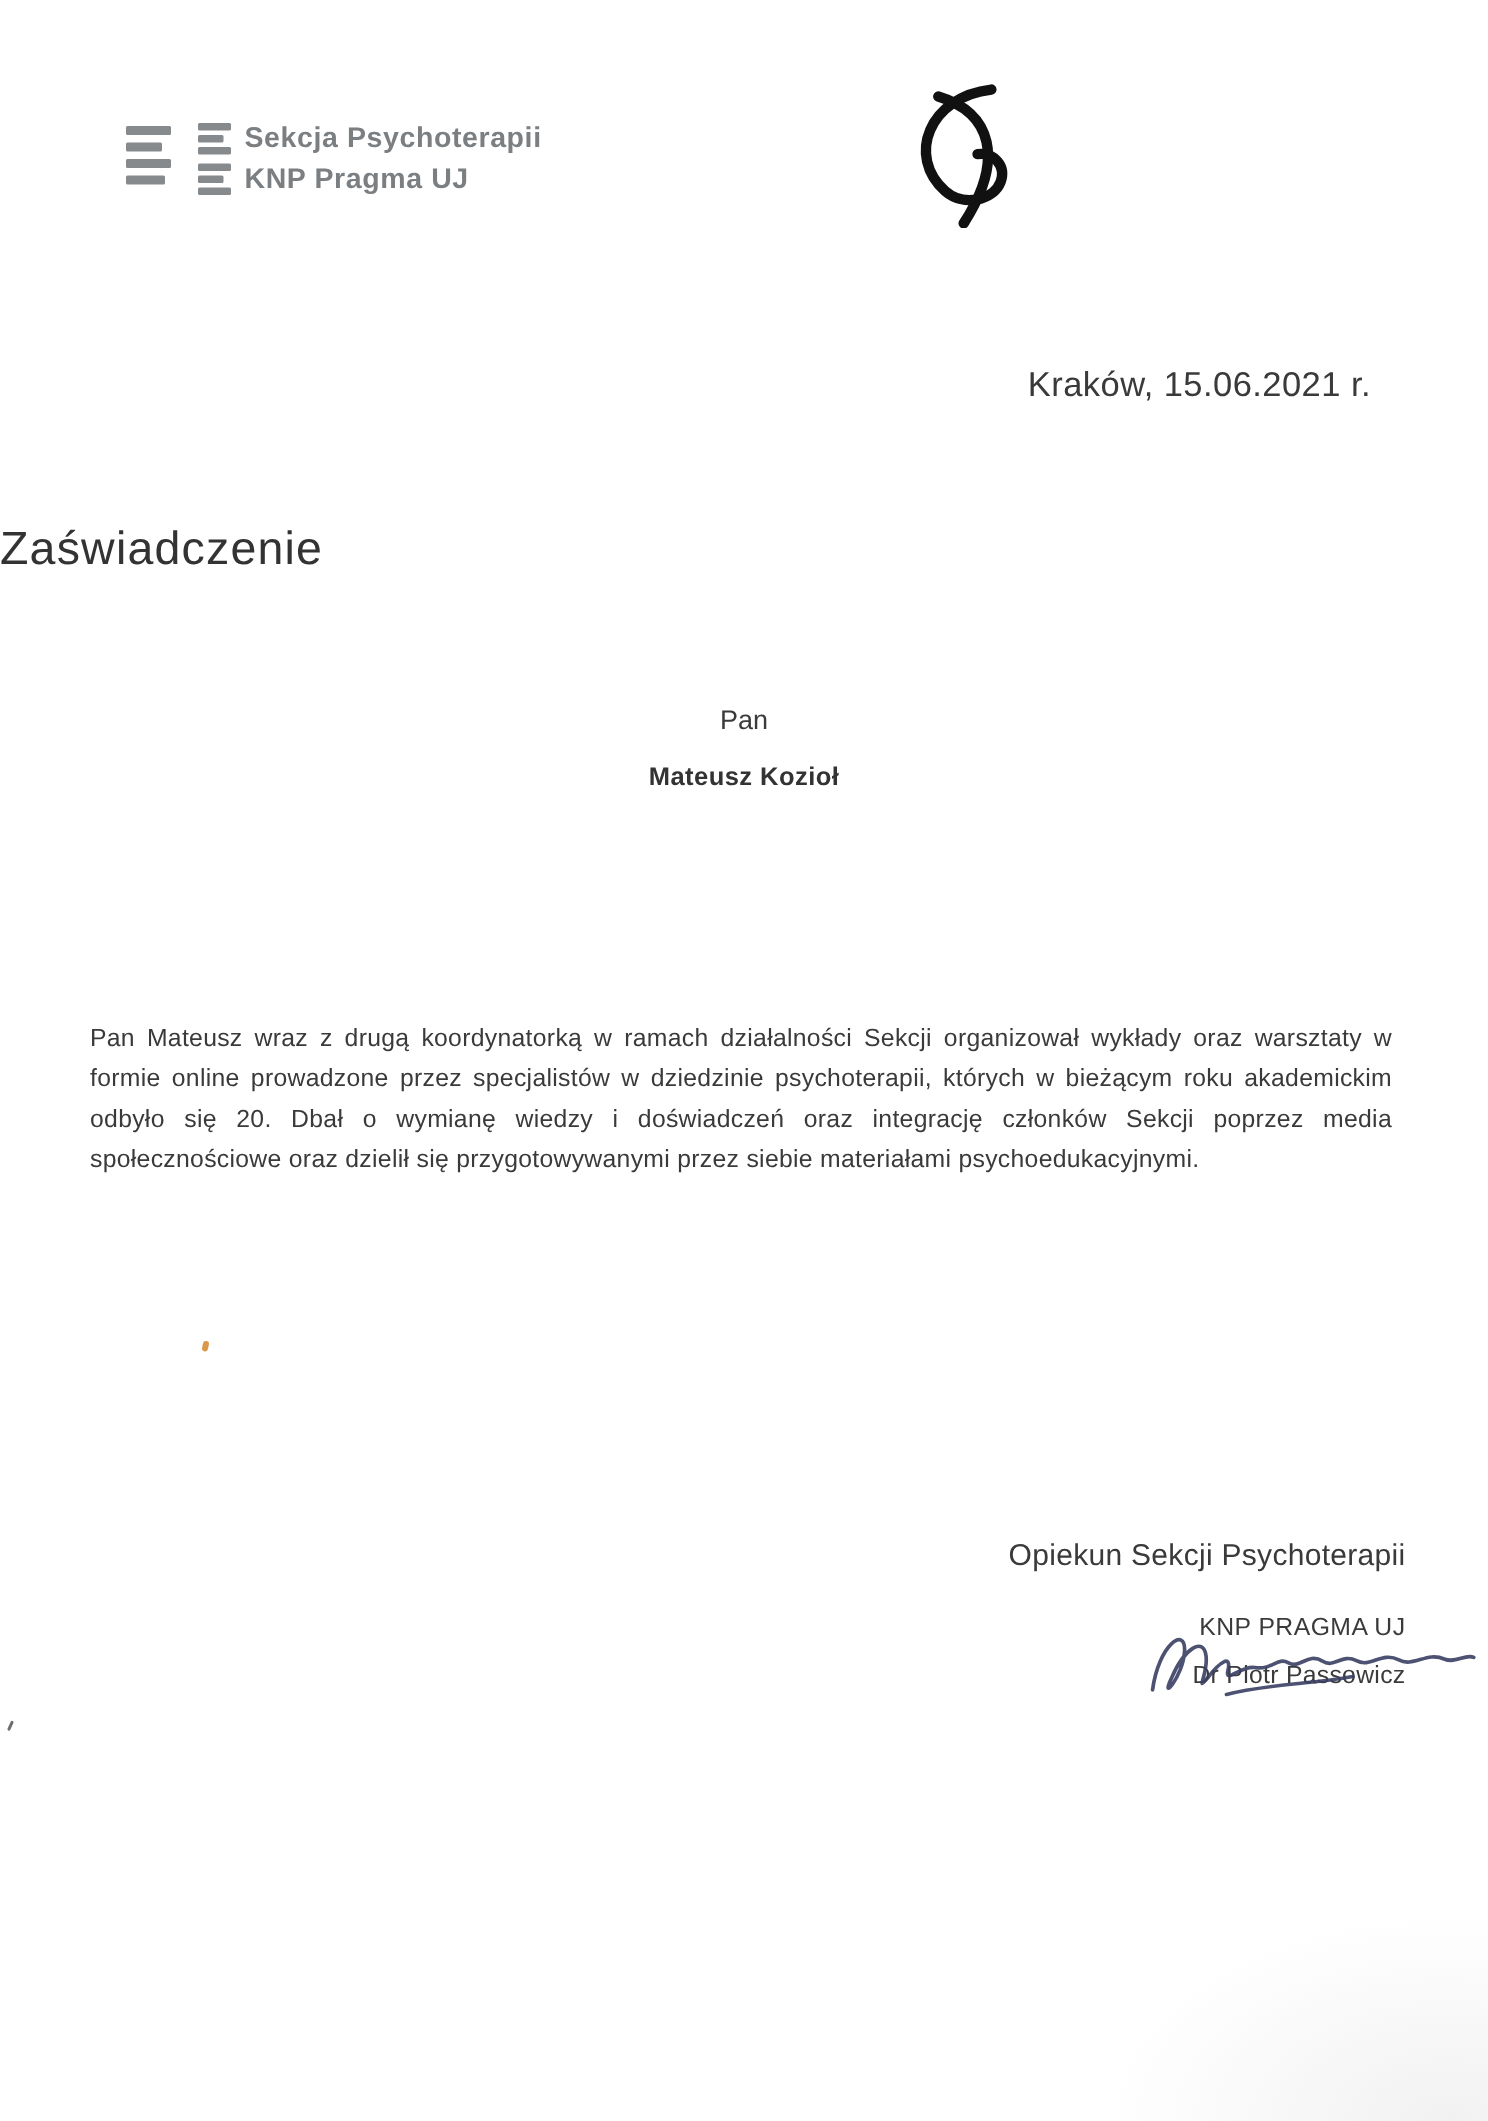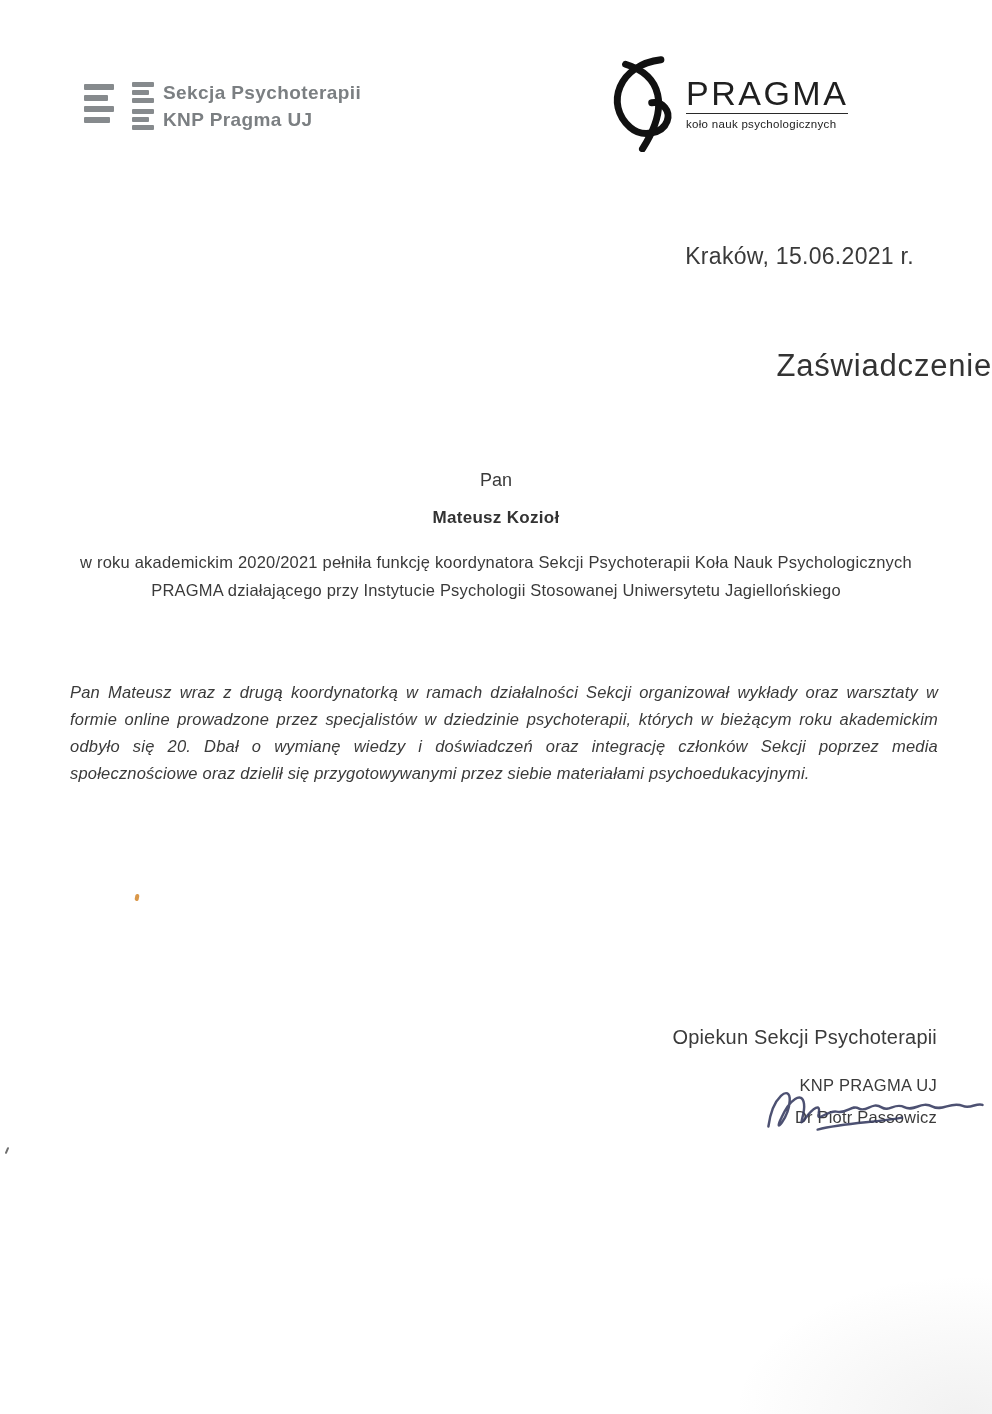--- a/index.html
+++ b/index.html
@@ -117,21 +117,21 @@
     right: 78px;
     font-size: 23px;
     letter-spacing: 0.3px;
     color: #3a3a3a;
   }
   .doc-title {
     position: absolute;
     top: 348px;
     left: 0;
     width: 100%;
-    text-align: right;
+    text-align: left;
     font-size: 31px;
     font-weight: 500;
     letter-spacing: 0.8px;
     color: #333333;
   }
   .salutation {
     position: absolute;
     top: 470px;
     left: 0;
     width: 100%;
@@ -157,28 +157,27 @@
     width: 860px;
     text-align: center;
     font-size: 16.5px;
     line-height: 27.5px;
     letter-spacing: 0.2px;
     color: #3a3a3a;
   }
   .body-par {
     position: absolute;
     top: 679px;
-    left: 70px;
+    left: 60px;
     width: 868px;
     text-align: justify;
     font-size: 16.5px;
     line-height: 27px;
     letter-spacing: 0.2px;
     color: #3a3a3a;
-    font-style: italic;
   }
 
   
   .signoff {
     position: absolute;
     top: 1026px;
     right: 55px;
     text-align: right;
     color: #3a3a3a;
   }
@@ -267,34 +266,29 @@
         <div class="logo-left-line">KNP Pragma UJ</div>
       </div>
     </div>
   </div>
 
   <div class="logo-right">
     <svg class="swirl" viewBox="0 0 120 130" fill="none" stroke="#111111" stroke-linecap="round">
       <path d="M82,10 C28,16 8,68 42,98 C58,112 84,106 90,90 C95,76 84,64 70,66" stroke-width="9"></path>
       <path d="M36,16 C82,30 94,70 58,126" stroke-width="9"></path>
     </svg>
-    <div class="logo-right-text">
-      <div class="pragma-name">PRAGMA</div>
-      <div class="pragma-sub">koło nauk psychologicznych</div>
-    </div>
   </div>
 
   <div class="dateline">Kraków, 15.06.2021 r.</div>
 
   <div class="doc-title">Zaświadczenie</div>
 
   <div class="salutation">Pan</div>
   <div class="recipient">Mateusz Kozioł</div>
 
-  <div class="intro-par">w roku akademickim 2020/2021 pełniła funkcję koordynatora Sekcji Psychoterapii Koła Nauk Psychologicznych PRAGMA działającego przy Instytucie Psychologii Stosowanej Uniwersytetu Jagiellońskiego</div>
   <div class="body-par">Pan Mateusz wraz z drugą koordynatorką w ramach działalności Sekcji organizował wykłady oraz warsztaty w formie online prowadzone przez specjalistów w dziedzinie psychoterapii, których w bieżącym roku akademickim odbyło się 20. Dbał o wymianę wiedzy i doświadczeń oraz integrację członków Sekcji poprzez media społecznościowe oraz dzielił się przygotowywanymi przez siebie materiałami psychoedukacyjnymi.</div>
 
   <div class="signoff">
     <div class="signoff-role">Opiekun Sekcji Psychoterapii</div>
     <div class="signoff-org">KNP PRAGMA UJ</div>
     <div class="signoff-signer">Dr Piotr Passowicz</div>
   </div>
 
   <svg class="signature-svg" viewBox="0 0 240 70" fill="none" stroke="#3a3f63" stroke-width="2.6" stroke-linecap="round" opacity="0.9">
     <path d="M8,52 C14,20 34,8 32,26 C30,44 12,62 22,44 C32,24 46,16 47,30 C48,42 38,56 47,46 C57,34 65,30 62,41 C59,51 71,38 81,40 C93,43 97,33 105,38 C113,43 119,31 129,38 C137,44 143,33 153,39 C163,45 171,33 183,40 C193,46 203,35 215,41 C223,45 230,38 236,41"></path>

